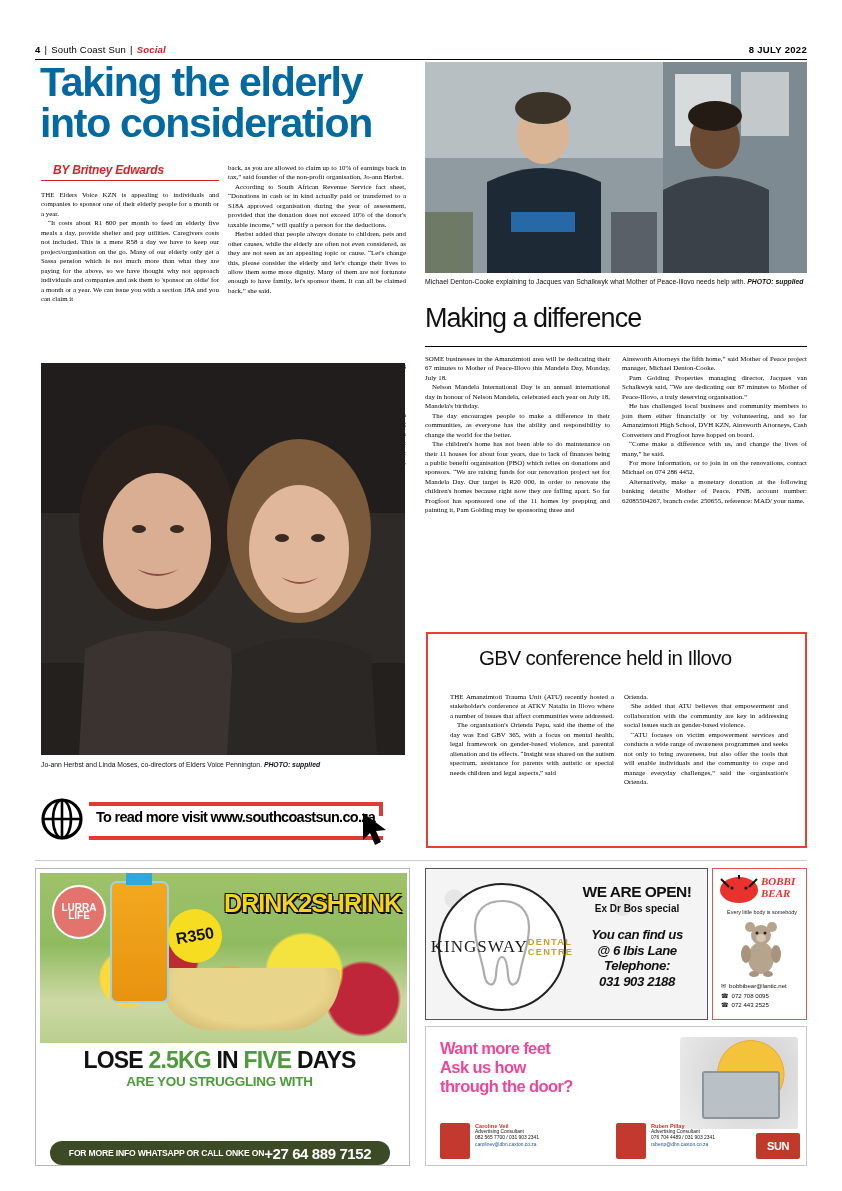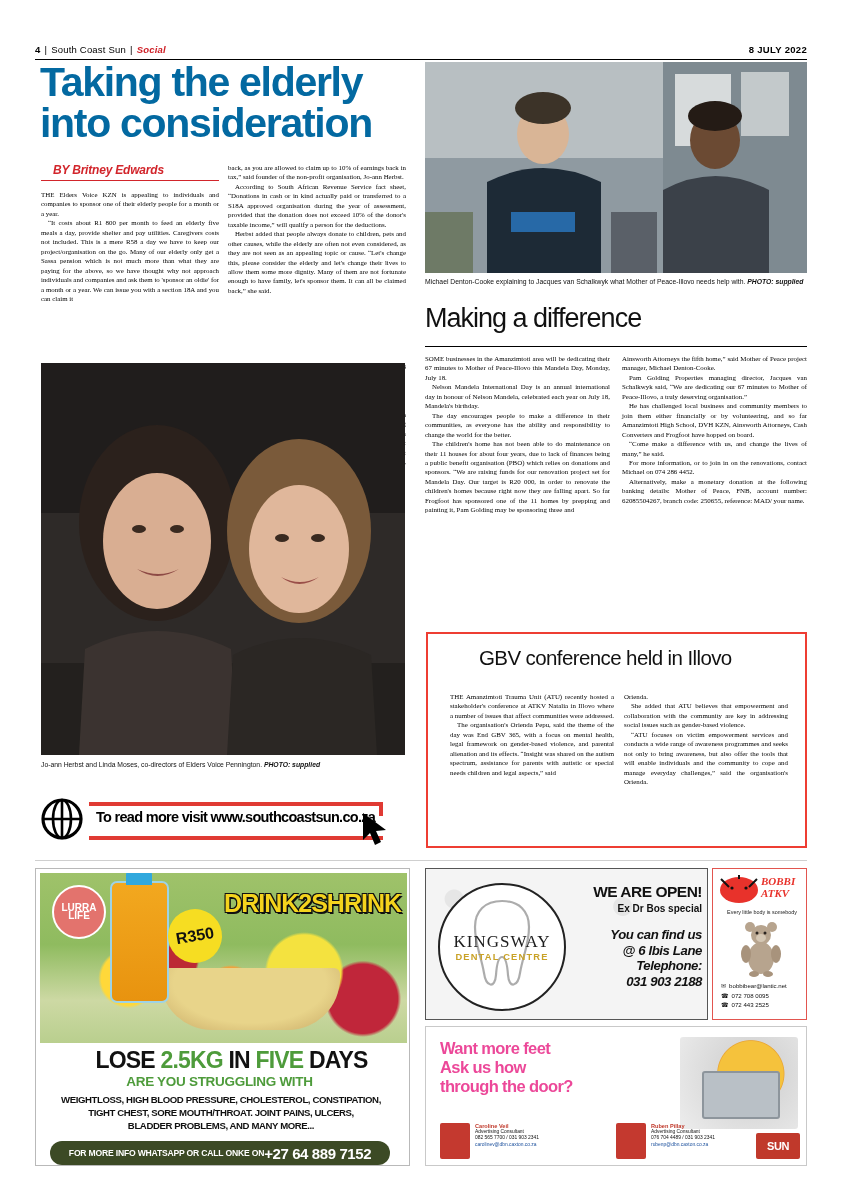--- a/index.html
+++ b/index.html
@@ -144,21 +144,21 @@
     background:#f6dd22;display:flex;align-items:center;justify-content:center;
     font-family:"Liberation Sans", sans-serif;font-weight:bold;font-size:16px;
     color:#111;transform:rotate(-10deg);}
   .d2s-brand{position:absolute;right:6px;top:16px;
     font-family:"Liberation Sans", sans-serif;font-weight:bold;font-size:25px;
     color:#f4d31d;letter-spacing:-1px;
     text-shadow:1.5px 1.5px 0 #111,-1px -1px 0 #111,1px -1px 0 #111,-1px 1px 0 #111;}
   .d2s-basket{position:absolute;left:120px;top:95px;width:180px;height:62px;
     background:radial-gradient(ellipse at 50% 25%,#e8d48a 0 60%,#c7a864 100%);
     border-radius:6px 6px 52px 52px;}
-  .d2s-h1{position:absolute;left:12px;top:178px;width:367px;text-align:center;
+  .d2s-h1{position:absolute;left:0;top:178px;width:367px;text-align:center;
     font-family:"Liberation Sans", sans-serif;font-weight:bold;font-size:23px;
     letter-spacing:-0.8px;color:#111;}
   .d2s-h1 .grn{color:#4e9b3b;}
   .d2s-h2{position:absolute;left:0;top:205px;width:367px;text-align:center;
     font-family:"Liberation Sans", sans-serif;font-weight:bold;font-size:13.5px;
     letter-spacing:-0.3px;color:#4e9b3b;}
   .d2s-list{position:absolute;left:10px;top:224px;width:350px;text-align:center;
     font-family:"Liberation Sans", sans-serif;font-weight:bold;font-size:9.6px;
     line-height:13px;letter-spacing:-0.4px;color:#111;}
   .d2s-cta{position:absolute;left:14px;top:272px;width:340px;height:24px;border-radius:13px;
@@ -171,29 +171,29 @@
   #ad-kingsway{left:425px;top:868px;width:283px;height:152px;border:1px solid #555;
     background:#ffffff;overflow:hidden;}
   .kw-hex{position:absolute;inset:0;
     background:
       radial-gradient(circle at 10% 20%, #e6e6e6 0 9px, transparent 10px),
       radial-gradient(circle at 40% 60%, #e6e6e6 0 9px, transparent 10px),
       radial-gradient(circle at 70% 25%, #e6e6e6 0 9px, transparent 10px),
       radial-gradient(circle at 22% 80%, #e6e6e6 0 9px, transparent 10px),
       #f4f4f4;}
   .kw-circle{position:absolute;left:12px;top:14px;width:124px;height:124px;border-radius:50%;
-    background:#fff;border:2px solid #222;display:flex;flex-direction:column;
+    background:#fff;border:2px solid #222;display:flex;flex-direction:row;
     align-items:center;justify-content:center;}
   .kw-tooth{position:absolute;left:50%;top:12px;transform:translateX(-50%);
     width:66px;height:96px;opacity:.45;}
   .kw-name{position:relative;z-index:2;font-family:"Liberation Serif", serif;
     font-size:17px;letter-spacing:1px;color:#1d1d1d;}
   .kw-sub{position:relative;z-index:2;font-family:"Liberation Sans", sans-serif;
     font-weight:bold;font-size:9.3px;letter-spacing:1.2px;color:#c9a227;}
-  .kw-right{position:absolute;left:146px;top:14px;width:130px;text-align:right;
+  .kw-right{position:absolute;left:146px;top:14px;width:130px;text-align:center;
     font-family:"Liberation Sans", sans-serif;color:#111;}
   .kw-open{font-weight:bold;font-size:15.5px;letter-spacing:-0.5px;}
   .kw-ex{font-weight:bold;font-size:10px;margin-top:2px;}
   .kw-find{font-weight:bold;font-size:13.2px;line-height:15.5px;margin-top:13px;letter-spacing:-0.4px;font-style:italic;}
 
   
   #ad-bobbi{left:712px;top:868px;width:95px;height:152px;border:1px solid #e2554f;background:#fff;overflow:hidden;}
   .bb-name{position:absolute;left:48px;top:6px;
     font-family:"Liberation Serif", serif;font-weight:bold;font-style:italic;
     font-size:11px;line-height:12px;color:#e8322b;}
@@ -368,25 +368,20 @@
   <div class="ad" id="ad-drink">
     <div class="d2s-photo">
       <div class="d2s-basket"></div>
       <div class="d2s-bottle"></div>
       <div class="d2s-logo">LURRA LIFE</div>
       <div class="d2s-price">R350</div>
       <div class="d2s-brand">DRINK2SHRINK</div>
     </div>
     <div class="d2s-h1"><span>LOSE </span><span class="grn">2.5KG</span><span> IN </span><span class="grn">FIVE</span><span> DAYS</span></div>
     <div class="d2s-h2">ARE YOU STRUGGLING WITH</div>
-    <div class="d2s-list">
-      <div>WEIGHTLOSS, HIGH BLOOD PRESSURE, CHOLESTEROL, CONSTIPATION,</div>
-      <div>TIGHT CHEST, SORE MOUTH/THROAT. JOINT PAINS, ULCERS,</div>
-      <div>BLADDER PROBLEMS, AND MANY MORE...</div>
-    </div>
     <div class="d2s-cta">
       <span class="sm">FOR MORE INFO WHATSAPP OR CALL ONKE ON</span>
       <span class="bg">+27 64 889 7152</span>
     </div>
   </div>
 
   <div class="ad" id="ad-kingsway">
     <div class="kw-hex"></div>
     <div class="kw-circle">
       <svg class="kw-tooth" viewBox="0 0 66 96">
@@ -409,21 +404,21 @@
 
   <div class="ad" id="ad-bobbi">
     <svg style="position:absolute;left:4px;top:4px;width:44px;height:32px;" viewBox="0 0 44 32">
       <ellipse cx="22" cy="17" rx="19" ry="13" fill="#e8322b"></ellipse>
       <path d="M4 6 L12 14 M40 6 L32 14 M22 2 L22 6" stroke="#111" stroke-width="2" fill="none"></path>
       <circle cx="15" cy="15" r="1.6" fill="#111"></circle>
       <circle cx="29" cy="15" r="1.6" fill="#111"></circle>
     </svg>
     <div class="bb-name">
       <div>BOBBI</div>
-      <div>ATKV</div>
+      <div>BEAR</div>
     </div>
     <div class="bb-tag">Every little body is somebody</div>
     <svg class="bb-bear" viewBox="0 0 48 56">
       <circle cx="24" cy="14" r="10" fill="#b7a48e"></circle>
       <circle cx="13" cy="6" r="5" fill="#b7a48e"></circle>
       <circle cx="35" cy="6" r="5" fill="#b7a48e"></circle>
       <ellipse cx="24" cy="37" rx="13" ry="16" fill="#b7a48e"></ellipse>
       <ellipse cx="9" cy="33" rx="5" ry="9" fill="#a8937c"></ellipse>
       <ellipse cx="39" cy="33" rx="5" ry="9" fill="#a8937c"></ellipse>
       <ellipse cx="24" cy="17" rx="5" ry="4" fill="#d5c7b4"></ellipse>

